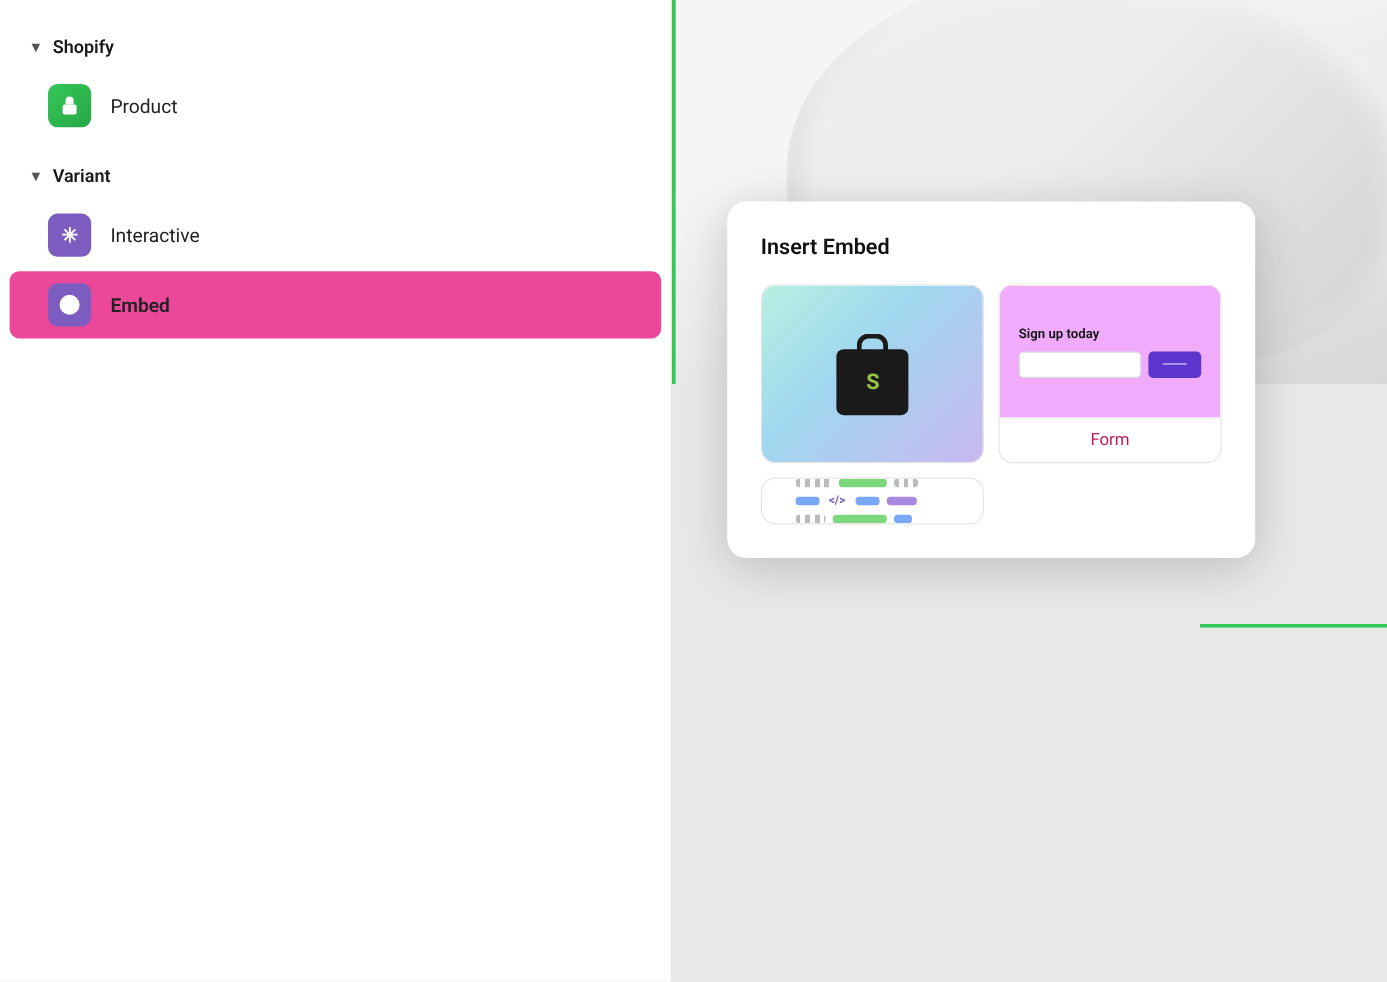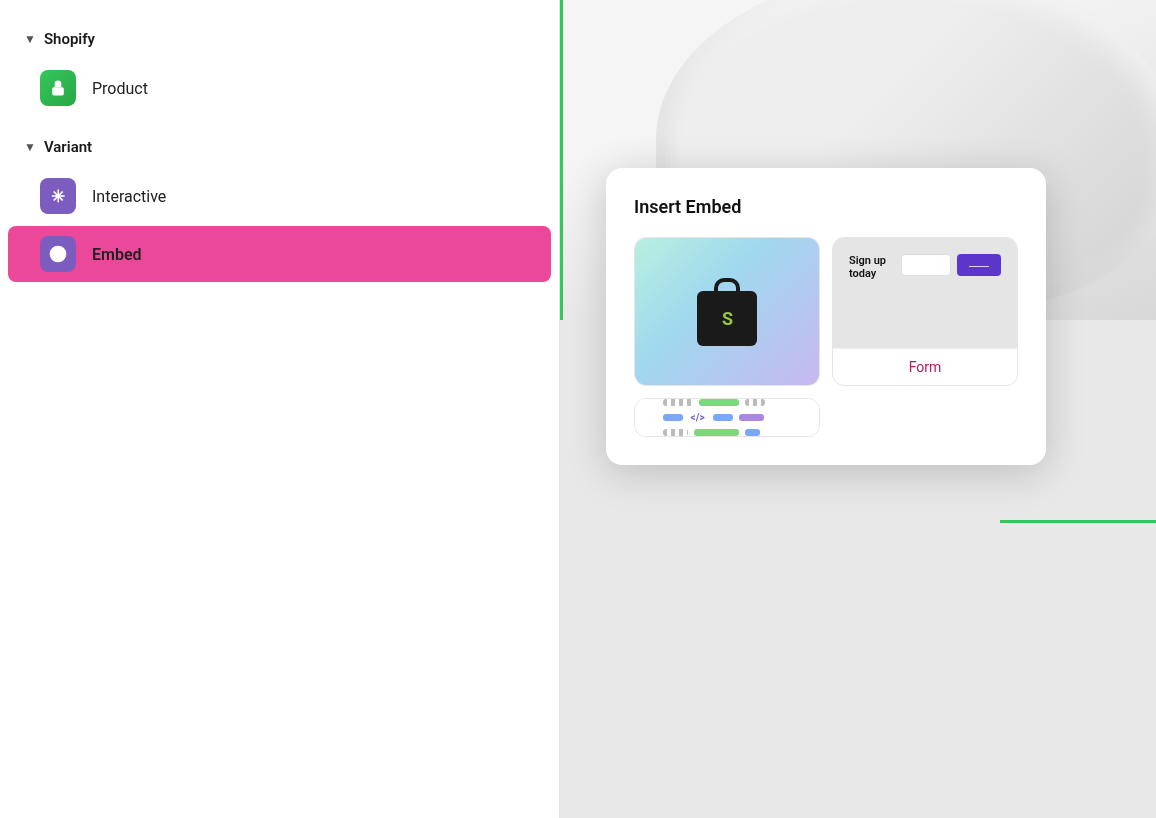--- a/index.html
+++ b/index.html
@@ -231,24 +231,25 @@
       padding: 10px 14px;
       font-size: 14px;
       color: #be185d;
       font-weight: 400;
       text-align: center;
       border-top: 1px solid #f0f0f0;
     }
 
     
     .form-preview {
-      background: #e5e5e5;
+      background: #f0abfc;
       width: 100%;
       height: 100%;
       display: flex;
+      flex-direction: column;
       align-items: flex-start;
       justify-content: center;
       padding: 16px;
       gap: 8px;
     }
 
     .form-preview-title {
       font-size: 11px;
       font-weight: 600;
       color: #111;

